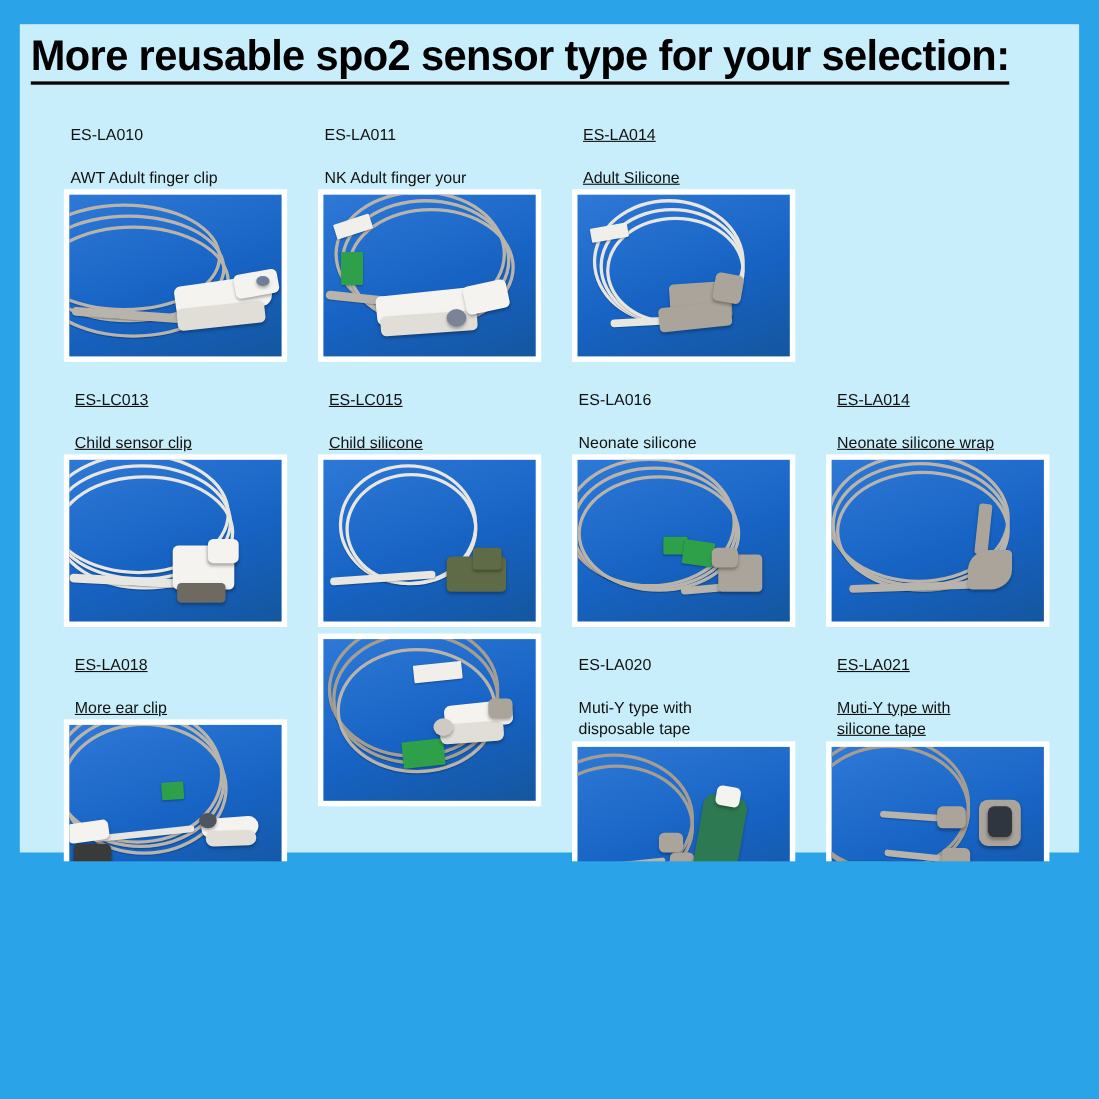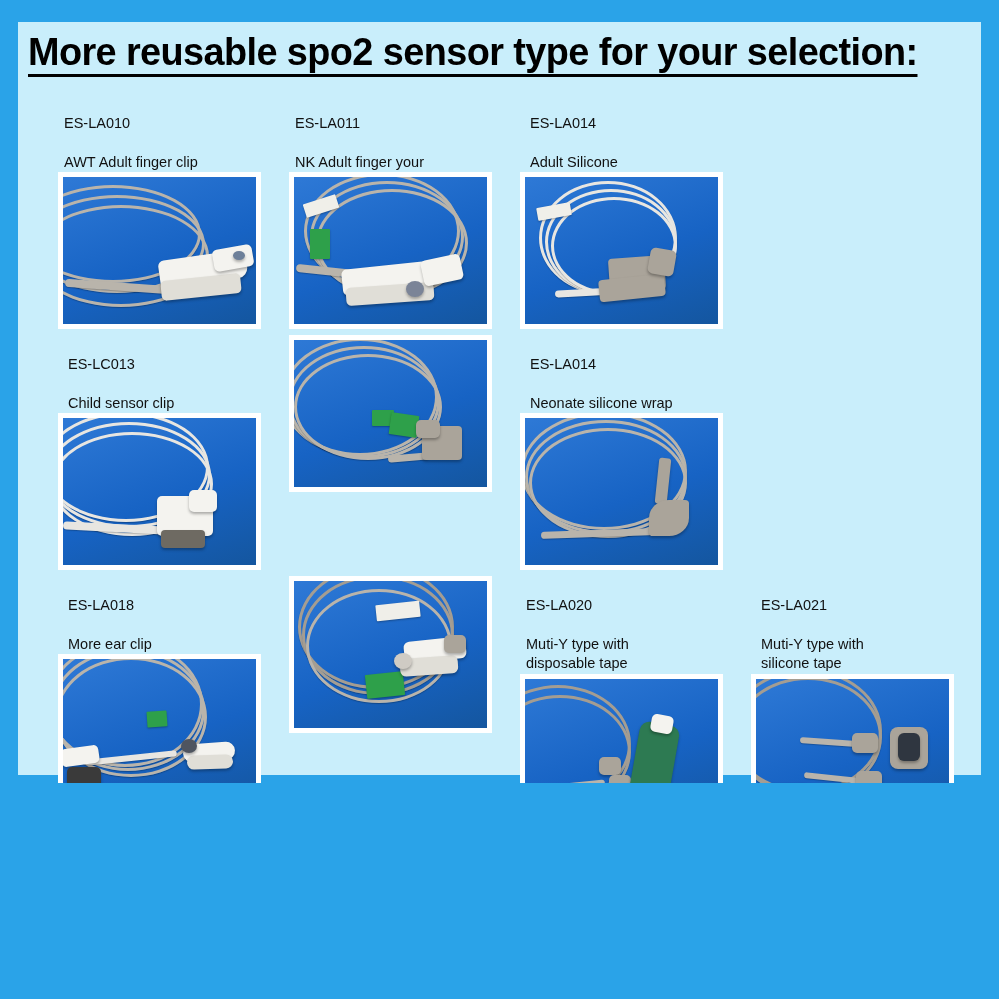--- a/index.html
+++ b/index.html
@@ -44,21 +44,21 @@
 
   .cap{
     padding-left:26px;
     color:#111;
     font-size:14.5px;
     line-height:19.5px;
     white-space:pre-line;
     min-height:44px;
   }
   .cap.pad3{min-height:62px;}
-  .cap.indent{padding-left:30px;}
+  .cap.indent{padding-left:30px;text-decoration:underline;}
 
   .frame{
     width:203px;height:157px;
     background:#ffffff;
     padding:5px;
     box-sizing:border-box;
     margin-left:20px;
   }
   .photo{
     width:100%;height:100%;
@@ -204,22 +204,41 @@
               <div class="cable white" style="left:-16px;top:4px;width:158px;height:100px;"></div>
               <div class="cable white" style="left:-12px;top:14px;width:156px;height:98px;"></div>
               <div class="cord white" style="left:0px;top:106px;width:104px;height:8px;transform:rotate(3deg);"></div>
               <div class="clip" style="left:94px;top:78px;width:56px;height:40px;border-radius:5px;"></div>
               <div class="clip" style="left:126px;top:72px;width:28px;height:22px;"></div>
               <div class="clip gray" style="left:98px;top:112px;width:44px;height:18px;border-radius:4px;background:#6e6a62;"></div>
             </div>
           </div>
         </div>
 
-
-        <div class="cell">
+        <div class="cell">
+          <div class="cap indent">
+            <span>ES-LC015</span><br>
+            <span>Child silicone</span>
+          </div>
+          <div class="frame">
+            <div class="photo">
+              <div class="cable white" style="left:14px;top:4px;width:120px;height:104px;"></div>
+              <div class="cable white" style="left:20px;top:12px;width:114px;height:96px;"></div>
+              <div class="cord white" style="left:6px;top:104px;width:96px;height:7px;transform:rotate(-4deg);"></div>
+              <div class="clip olive" style="left:112px;top:88px;width:54px;height:32px;border-radius:4px;"></div>
+              <div class="clip olive" style="left:136px;top:80px;width:26px;height:20px;border-radius:3px;"></div>
+            </div>
+          </div>
+        </div>
+
+        <div class="cell">
+          <div class="cap">
+            <span>ES-LA016</span><br>
+            <span>Neonate silicone</span>
+          </div>
           <div class="frame">
             <div class="photo">
               <div class="cable gray" style="left:-12px;top:-2px;width:150px;height:112px;"></div>
               <div class="cable gray" style="left:-6px;top:6px;width:146px;height:106px;"></div>
               <div class="cable gray" style="left:0px;top:14px;width:142px;height:100px;"></div>
               <div class="tag" style="left:78px;top:70px;width:22px;height:16px;"></div>
               <div class="tag" style="left:96px;top:74px;width:28px;height:22px;transform:rotate(8deg);"></div>
               <div class="cord gray" style="left:94px;top:114px;width:42px;height:7px;transform:rotate(-5deg);"></div>
               <div class="clip gray" style="left:128px;top:86px;width:40px;height:34px;border-radius:4px;"></div>
               <div class="clip gray" style="left:122px;top:80px;width:24px;height:18px;"></div>

